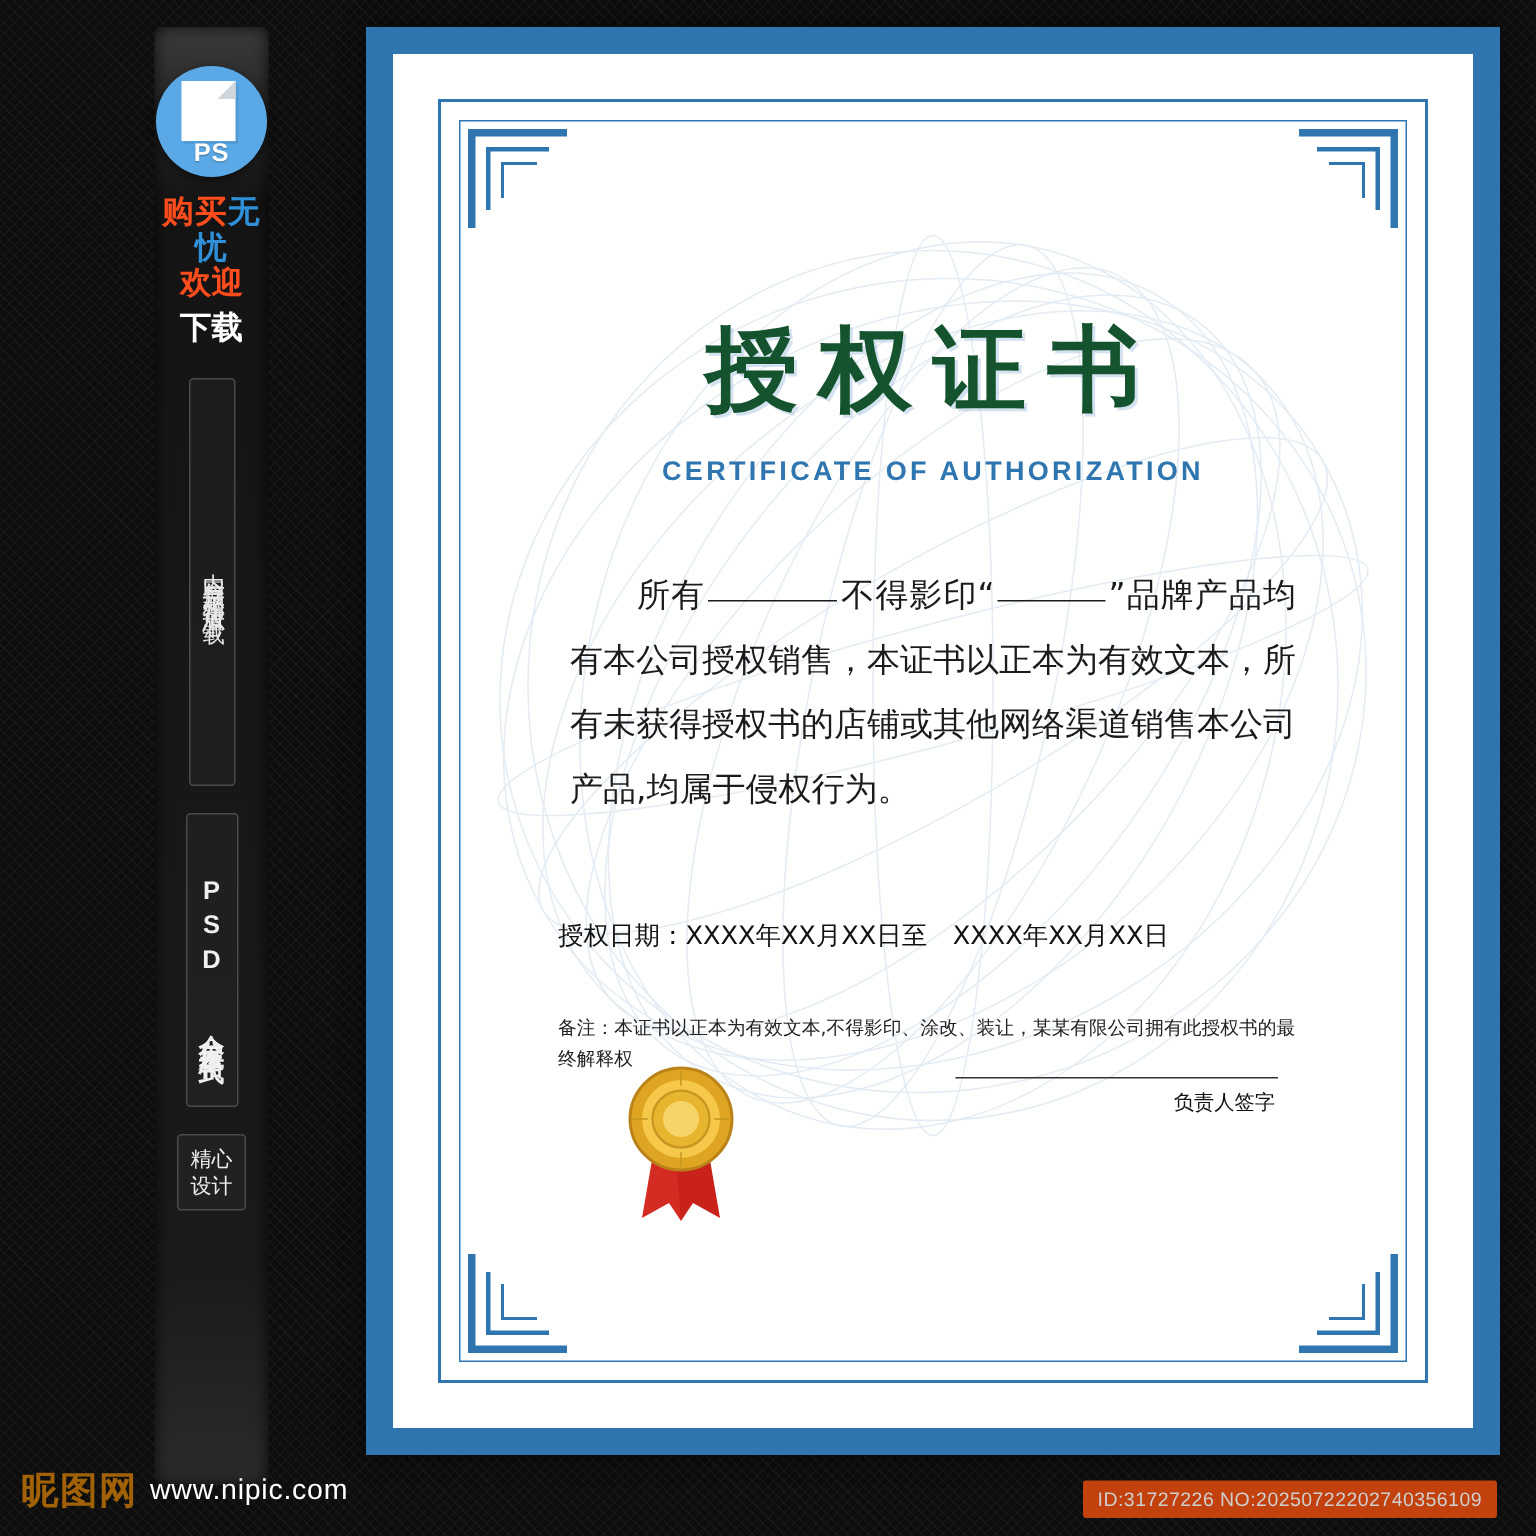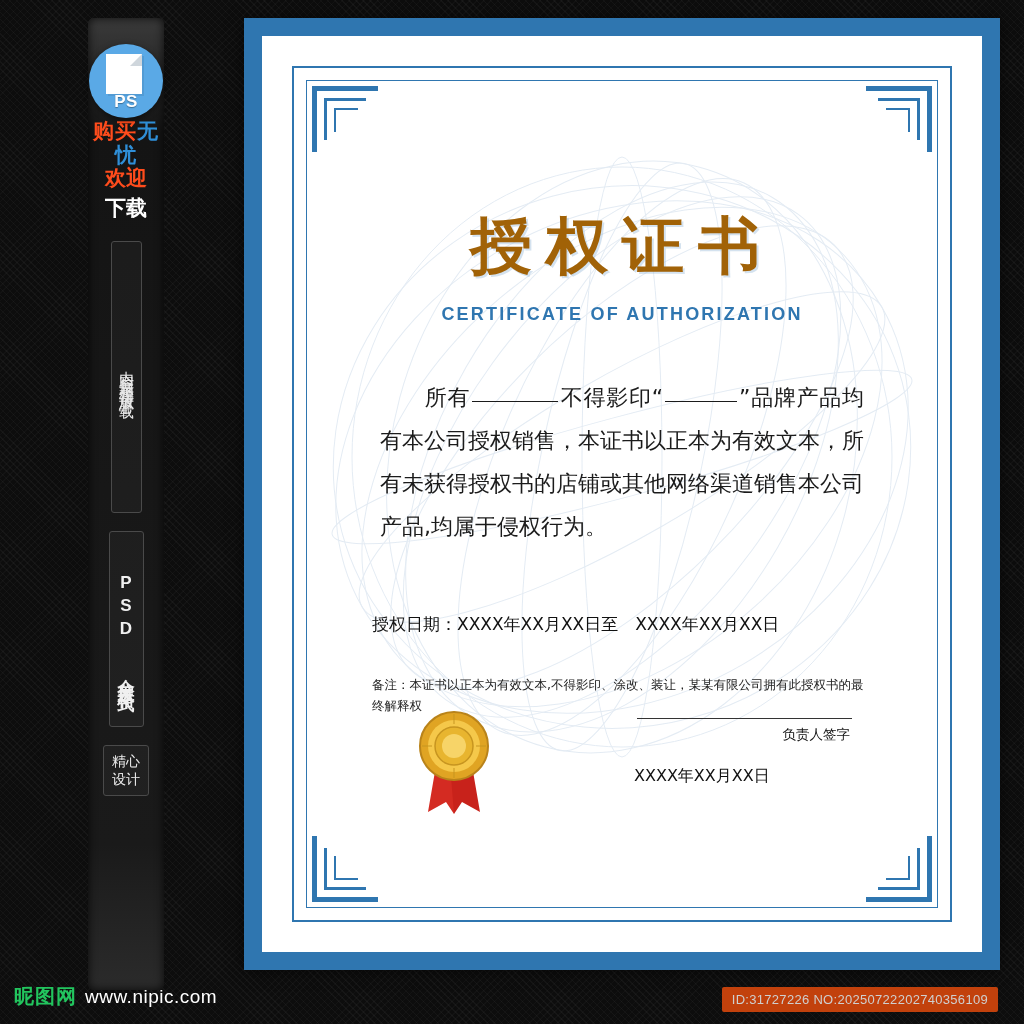--- a/index.html
+++ b/index.html
@@ -14,21 +14,21 @@
   .bg-texture{
     position:absolute;inset:0;
     background-color:#0d0d0d;
     background-image:
       repeating-linear-gradient(45deg, rgba(255,255,255,.035) 0 1px, transparent 1px 5px),
       repeating-linear-gradient(-45deg, rgba(255,255,255,.025) 0 1px, transparent 1px 5px);
   }
 
   
   .side-strip{
-    position:absolute;left:88px;top:18px;
+    position:absolute;left:103px;top:18px;
     width:76px;height:972px;
     background:linear-gradient(180deg,#3a3a3a 0%,#141414 12%,#1a1a1a 85%,#2b2b2b 100%);
     border-radius:6px;
     box-shadow:0 0 10px rgba(0,0,0,.8) inset;
     display:flex;flex-direction:column;align-items:center;
   }
   .ps-badge{
     margin-top:26px;
     width:74px;height:74px;border-radius:50%;
     background:#5aa9e6;
@@ -46,21 +46,21 @@
     border-width:0 0 12px 12px;border-style:solid;
     border-color:transparent transparent #cfd6dc transparent;
   }
   .ps-label{
     position:relative;z-index:2;
     font-size:17px;font-weight:bold;color:#ffffff;
     letter-spacing:.5px;margin-bottom:6px;
     text-shadow:0 1px 1px rgba(0,0,0,.35);
   }
   .promo{
-    margin-top:1px;text-align:center;line-height:1.12;
+    margin-top:12px;text-align:center;line-height:1.12;
   }
   .promo .l1{font-size:21px;font-weight:bold;color:#ff4c1c;letter-spacing:1px;}
   .promo .l1 .b{color:#2f8fd8;}
   .promo .l2{font-size:21px;font-weight:bold;color:#ff4c1c;}
   .promo .l3{font-size:21px;font-weight:bold;color:#ffffff;margin-top:6px;}
 
   .vert-box{
     margin-top:22px;
     writing-mode:vertical-rl;
     text-orientation:upright;
@@ -126,21 +126,21 @@
   .corner .h3{left:22px;top:22px;width:24px;height:2px;}
   .corner .v3{left:22px;top:22px;width:2px;height:24px;}
 
   .content{
     position:absolute;left:100px;right:100px;top:60px;bottom:60px;
   }
   .title-cn{
     margin-top:108px;
     text-align:center;
     font-family:"DejaVu Sans","Liberation Sans",sans-serif;
-    font-size:62px;font-weight:bold;color:#a16207;
+    font-size:62px;font-weight:bold;color:#14532d;
     letter-spacing:14px;
     text-shadow:2px 2px 0 rgba(160,190,220,.45);
   }
   .title-en{
     margin-top:16px;text-align:center;
     font-size:18px;color:#2f76b0;letter-spacing:2.2px;font-weight:bold;
   }
   .body-text{
     margin:52px 18px 0 18px;
     font-family:"DejaVu Sans","Liberation Sans",sans-serif;
@@ -183,21 +183,21 @@
   }
   
   .medal{position:absolute;left:22px;top:6px;width:104px;height:140px;}
 
   
   .footer-left{
     position:absolute;left:14px;bottom:14px;
     display:flex;align-items:center;gap:8px;
   }
   .logo-mark{
-    color:#22c55e;font-size:20px;font-weight:bold;letter-spacing:1px;
+    color:#a16207;font-size:25px;font-weight:bold;letter-spacing:1px;
     font-family:"DejaVu Sans","Liberation Sans",sans-serif;
   }
   .logo-url{color:#ffffff;font-size:19px;letter-spacing:.5px;}
   .footer-right{
     position:absolute;right:26px;bottom:12px;
     background:#c2410c;color:#cfcfcf;font-size:13px;
     padding:5px 10px;border-radius:2px;letter-spacing:.3px;
   }
 </style>
 </head>
@@ -318,21 +318,20 @@
             <line x1="52" y1="34" x2="52" y2="44"></line>
             <line x1="52" y1="88" x2="52" y2="98"></line>
             <line x1="20" y1="66" x2="30" y2="66"></line>
             <line x1="74" y1="66" x2="84" y2="66"></line>
           </g>
         </svg>
 
         <div class="sign-line"></div>
         <div class="sign-label">负责人签字</div>
         <div class="sign-date">
-          <div>XXXX年XX月XX日</div>
         </div>
       </div>
 
     </div>
   </div>
 </div>
 
 <div class="footer-left">
   <span class="logo-mark">昵图网</span>
   <span class="logo-url">www.nipic.com</span>

